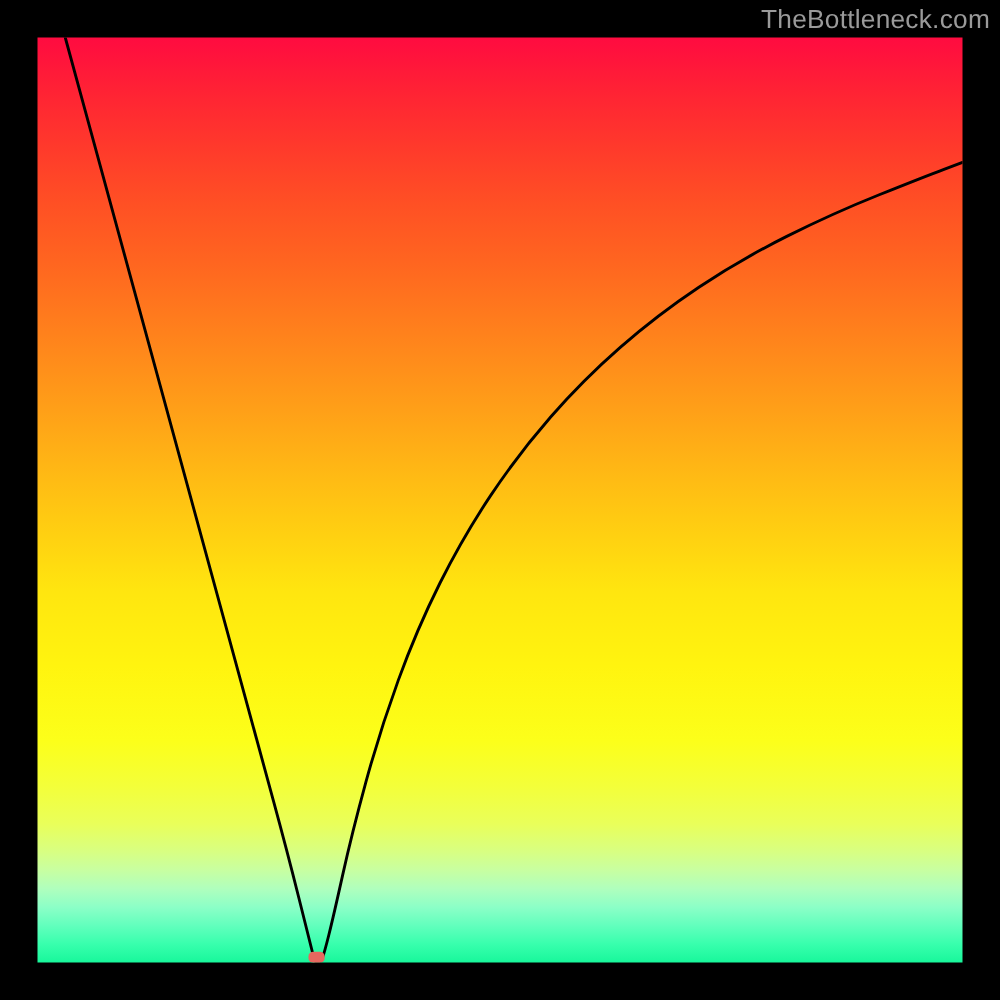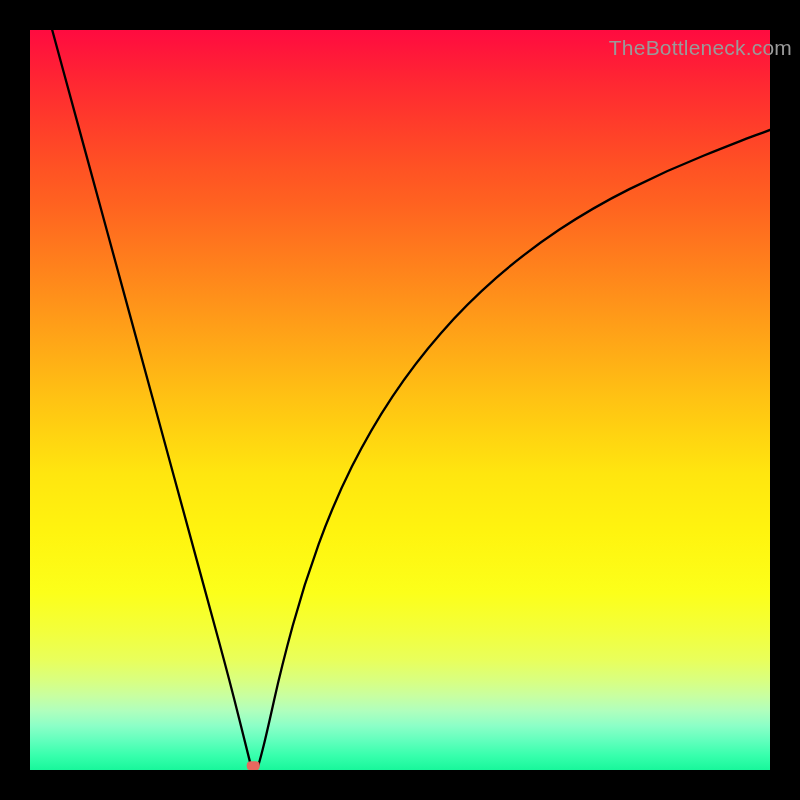--- a/index.html
+++ b/index.html
@@ -58,21 +58,20 @@
   }
   .watermark {
     position: absolute;
     top: 4px;
     right: 8px;
     color: #9a9a9a;
     font-size: 21px;
     font-weight: 500;
     letter-spacing: 0.2px;
     user-select: none;
-    margin-top: 32px;
   }
 </style>
 </head>
 <body>
 
 <div class="frame">
   <div class="plot-area">
     <svg viewBox="0 0 740 740" preserveAspectRatio="none">
       <g id="curve-group">
           <path d="M22.20 0.00 Q 22.20 0.00 33.30 40.70 Q 44.40 81.40 55.50 122.10 Q 66.60 162.80 77.70 203.50 Q 88.80 244.20 99.90 284.90 Q 111.00 325.60 122.10 366.30 Q 133.20 407.00 144.30 447.70 Q 155.40 488.40 166.50 529.10 Q 177.60 569.80 188.70 610.50 Q 199.80 651.20 209.05 688.20 Q 218.30 725.20 220.15 732.60 Q 222.00 740.00 223.11 740.00 Q 224.22 740.00 225.33 740.00 Q 226.44 740.00 227.92 736.30 Q 229.40 732.60 233.10 717.80 Q 236.80 703.00 244.20 669.70 Q 251.60 636.40 262.70 595.70 Q 273.80 555.00 288.60 514.30 Q 303.40 473.60 321.90 436.60 Q 340.40 399.60 362.60 366.30 Q 384.80 333.00 410.70 303.40 Q 436.60 273.80 466.20 247.90 Q 495.80 222.00 529.10 199.80 Q 562.40 177.60 599.40 159.10 Q 636.40 140.60 673.40 125.80 Q 710.40 111.00 725.20 105.45 L 740.00 99.90" fill="none" stroke="#000" stroke-width="2.3" stroke-linecap="round" stroke-linejoin="round"></path>

